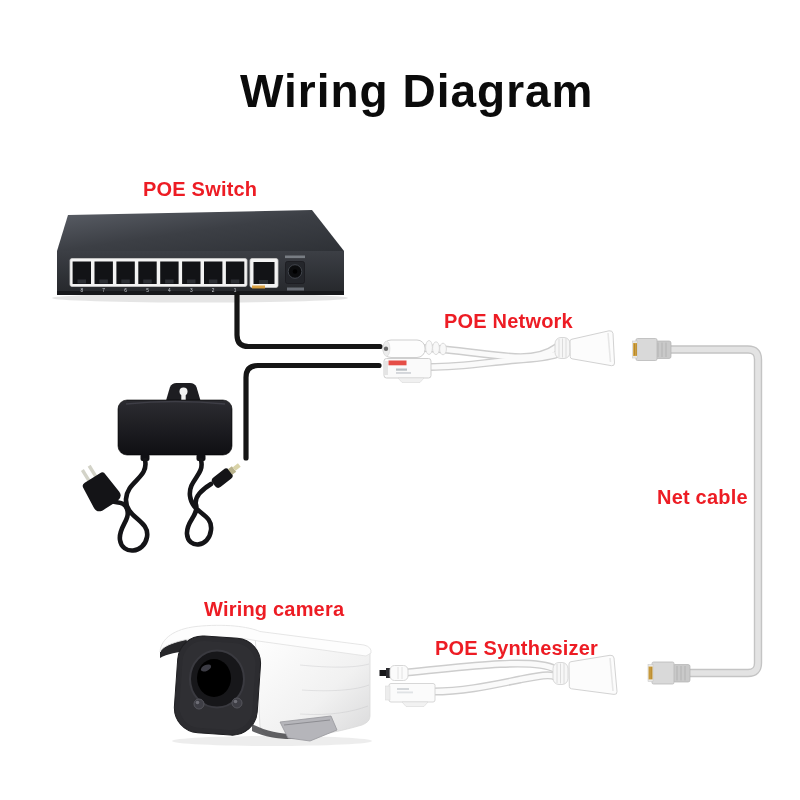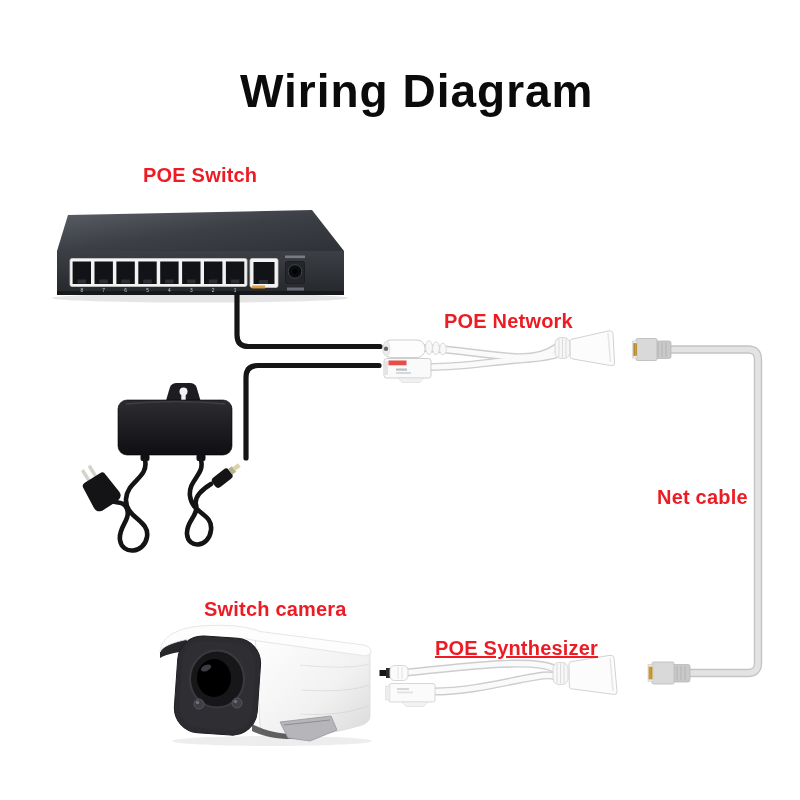--- a/index.html
+++ b/index.html
@@ -3,26 +3,26 @@
 <meta charset="utf-8">
 <style>
   html,body{margin:0;padding:0;background:#fff;}
   .canvas{position:relative;width:800px;height:800px;background:#ffffff;overflow:hidden;
           font-family:"Liberation Sans",sans-serif;}
   .scene{position:absolute;left:0;top:0;width:800px;height:800px;}
   .title{position:absolute;left:240px;top:66px;font-size:46px;font-weight:bold;
          color:var(--title-black,#0b0b0b);letter-spacing:1px;white-space:nowrap;line-height:1.1;}
   .lbl{position:absolute;color:var(--label-red,#ed1c24);font-weight:bold;font-size:20px;
        white-space:nowrap;line-height:1;letter-spacing:.2px;}
-  .lbl-poe-switch{left:143px;top:165px;text-align:right;}
+  .lbl-poe-switch{left:143px;top:179px;text-align:right;}
   .lbl-power-supply{left:99px;top:348px;}
   .lbl-poe-splitter{left:444px;top:311px;}
   .lbl-net-cable{left:657px;top:487px;text-align:right;}
   .lbl-network-camera{left:204px;top:599px;}
-  .lbl-poe-synthesizer{left:435px;top:638px;text-decoration:underline;}
+  .lbl-poe-synthesizer{left:435px;top:638px;}
   .pnum{font-size:4.8px;fill:#c6c9ce;text-anchor:middle;font-family:"Liberation Sans",sans-serif;}
 </style>
 </head>
 <body>
 
 <div class="canvas">
 
   <div class="title">Wiring Diagram</div>
 
   <svg class="scene" viewBox="0 0 800 800">
@@ -266,16 +266,16 @@
         <path d="M557,664 L557,683 M560.5,663.5 L560.5,683.5 M564,663 L564,684" stroke="#dcdcdc" stroke-width="1" fill="none"></path>
         <path d="M569,664 Q569,662 571,661.7 L610,655.3 Q613.5,654.8 614,658 L617,691.5 Q617.3,694.8 614,694.4 L571.5,688.8 Q569.3,688.5 569.3,686.3 Z" fill="#fcfcfc" stroke="#d3d3d3" stroke-width="1"></path>
         <path d="M610,658 L613,691" stroke="#e7e7e7" stroke-width="1.6" fill="none"></path>
       </g>
     </g>
   </svg>
 
   <div class="lbl lbl-poe-switch">POE Switch</div>
   <div class="lbl lbl-poe-splitter">POE Network</div>
   <div class="lbl lbl-net-cable">Net cable</div>
-  <div class="lbl lbl-network-camera">Switch camera</div>
+  <div class="lbl lbl-network-camera">Wiring camera</div>
   <div class="lbl lbl-poe-synthesizer">POE Synthesizer</div>
 
 </div>
 
 </body></html>

